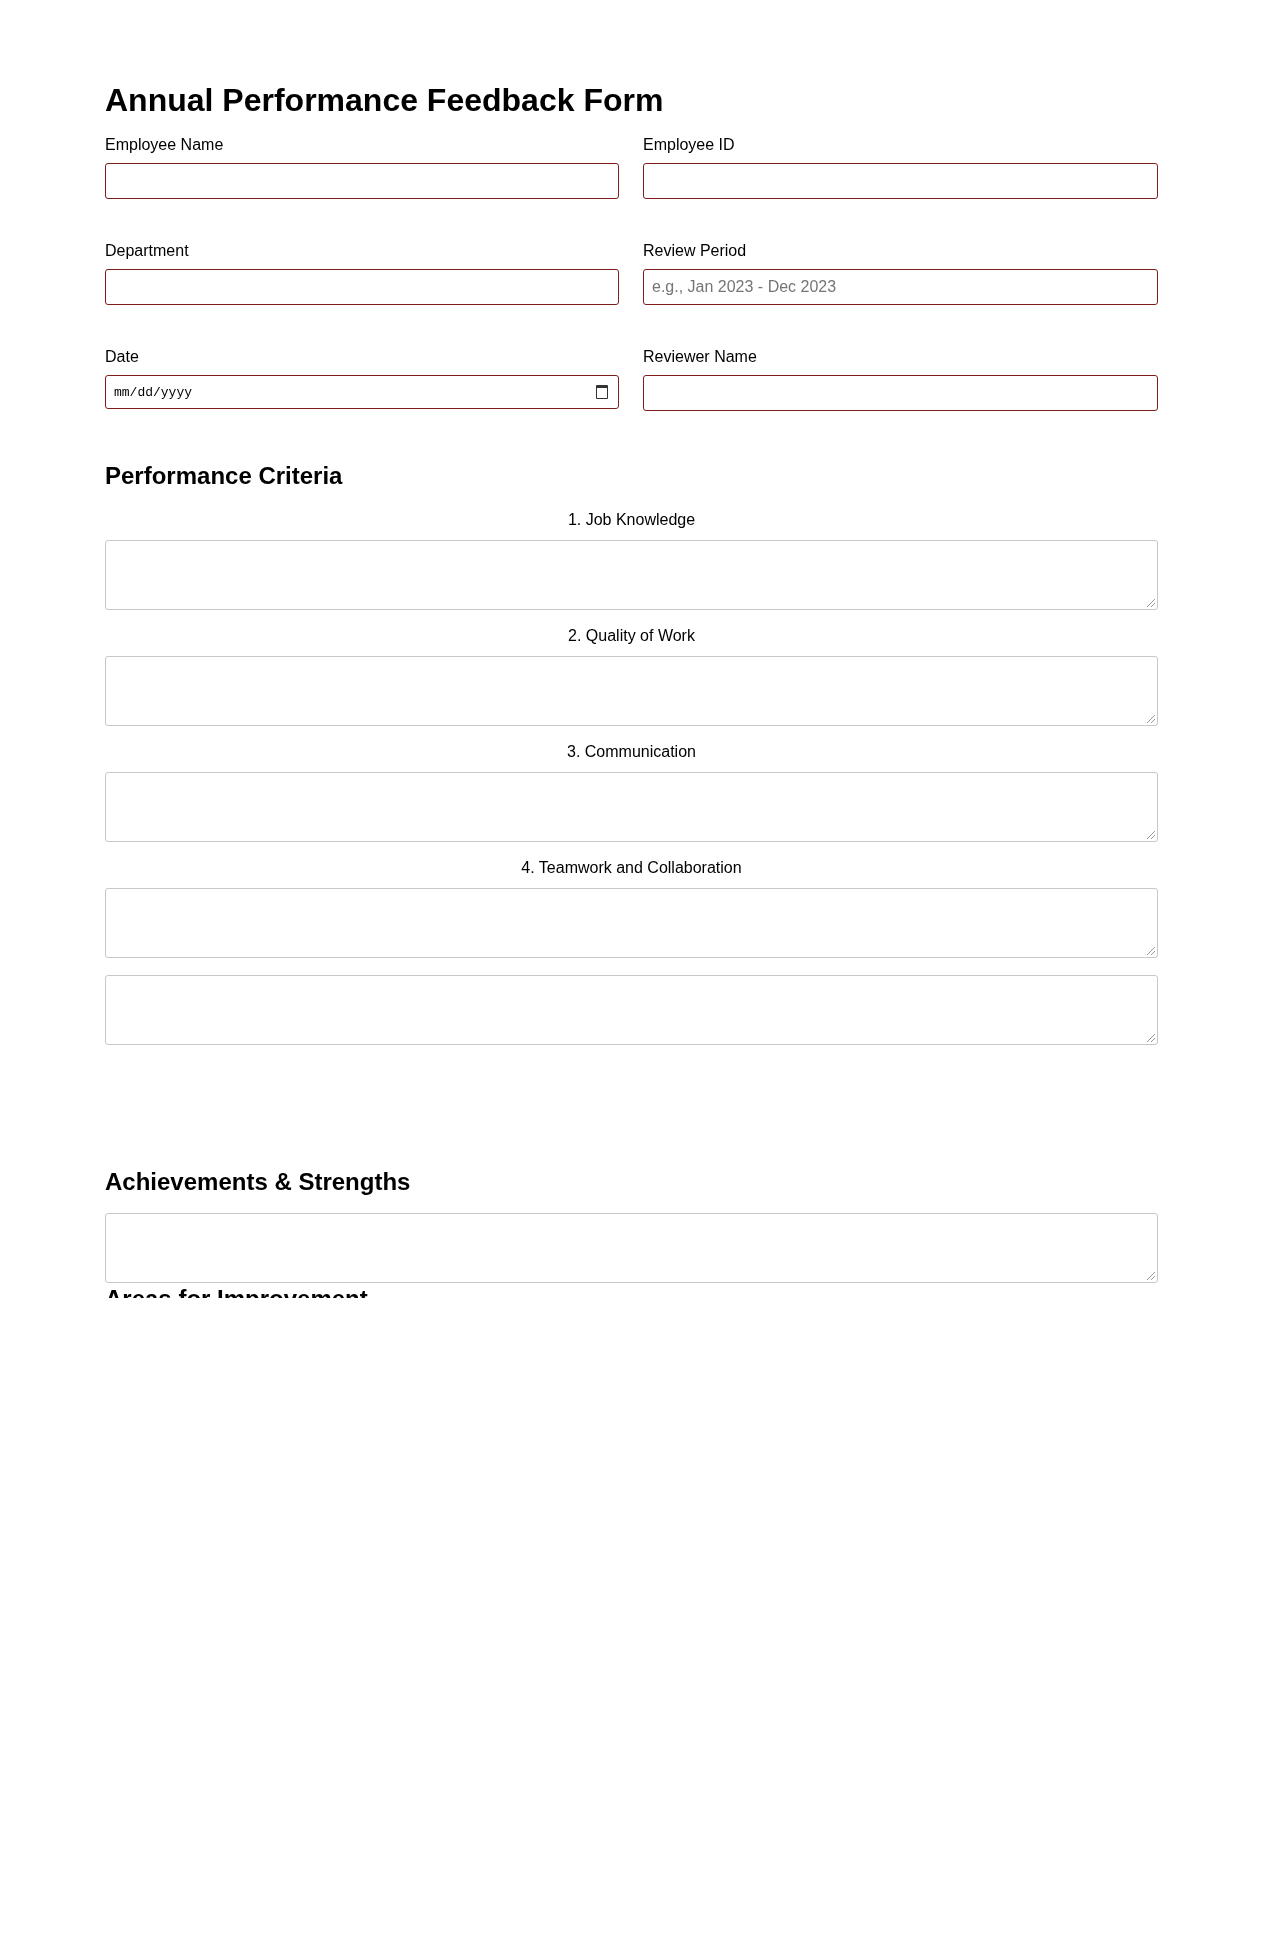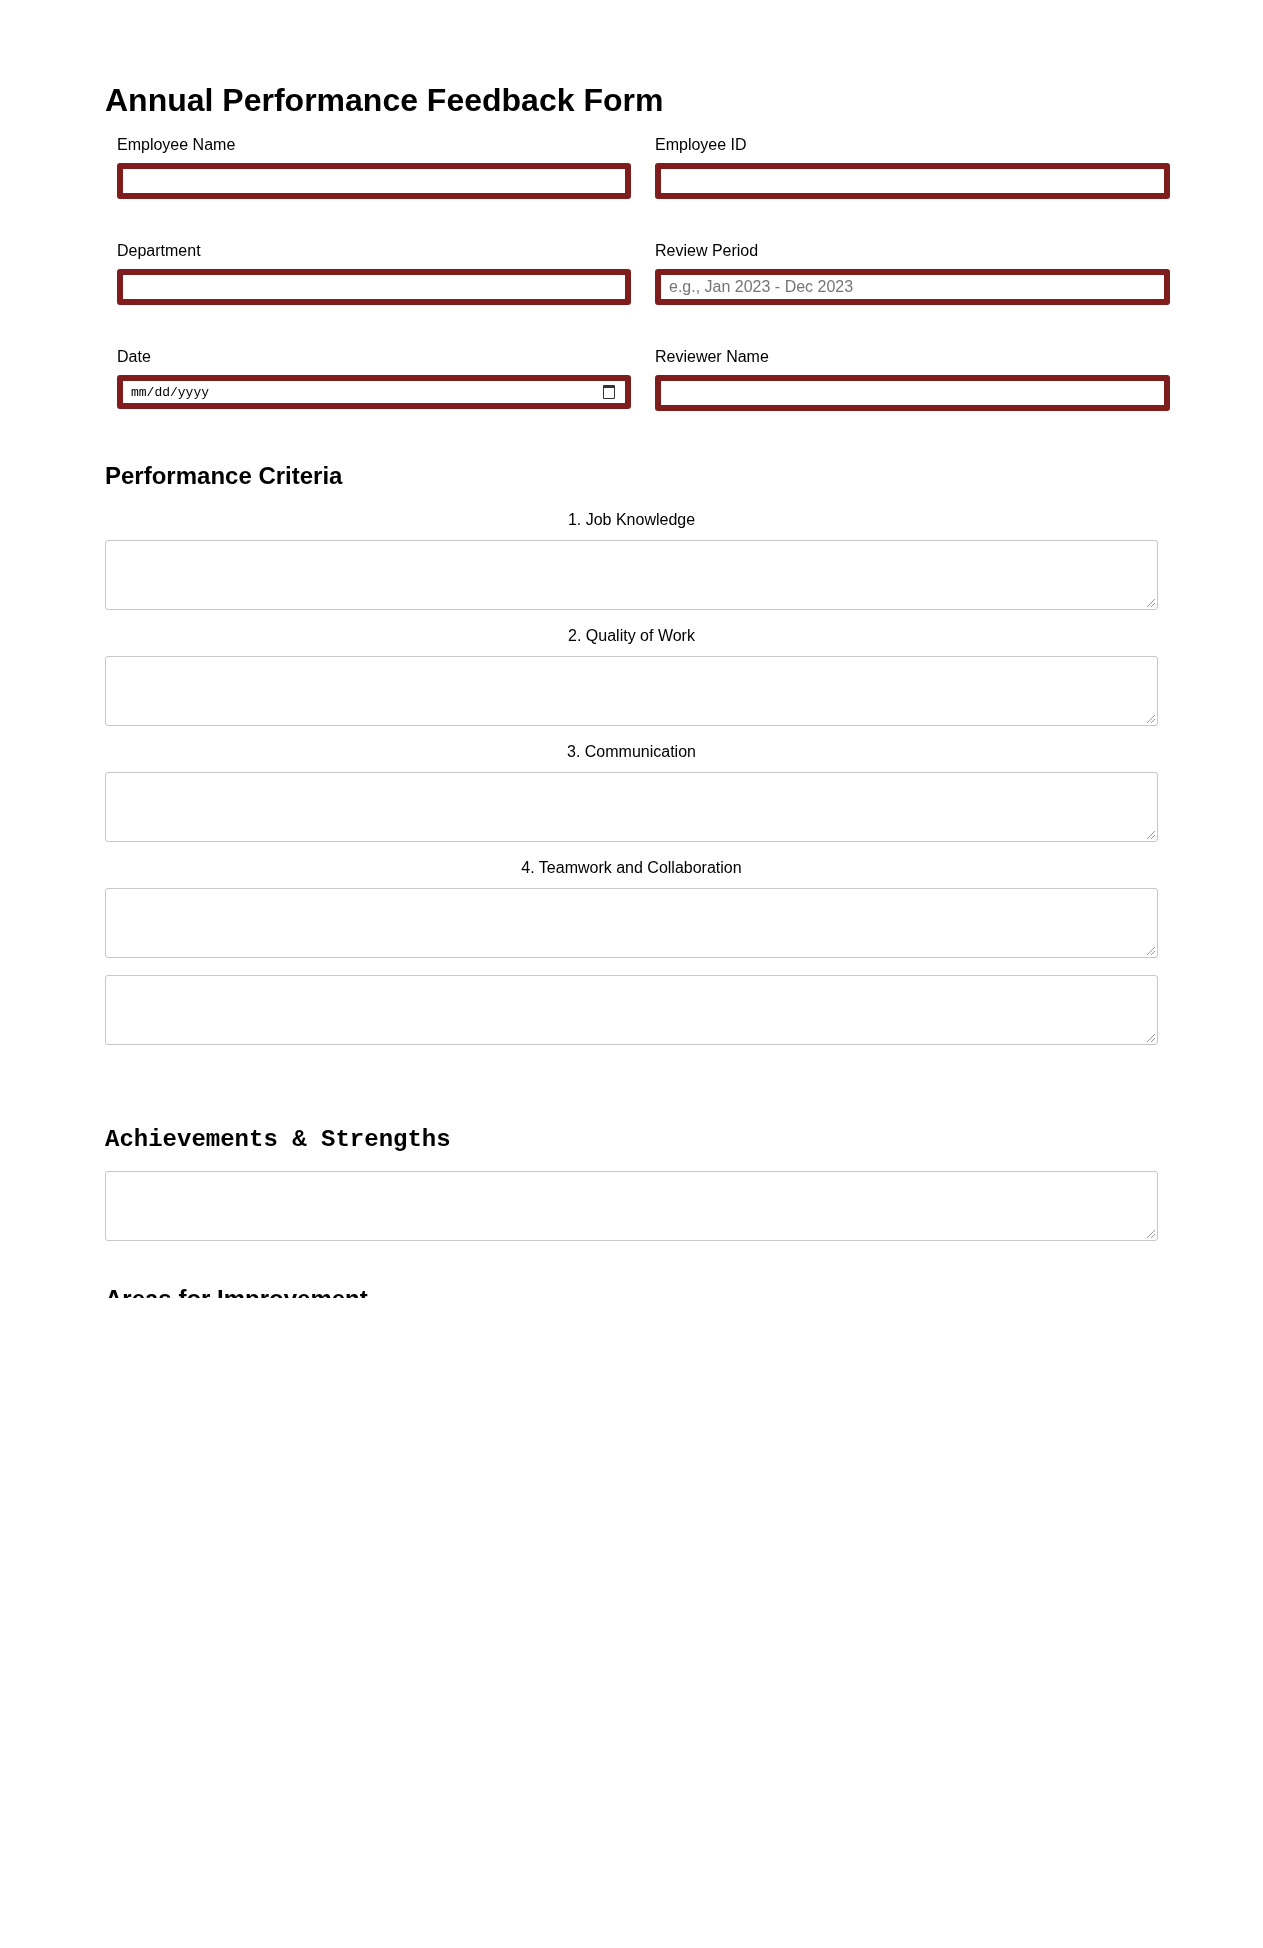--- a/index.html
+++ b/index.html
@@ -1,23 +1,23 @@
 <!DOCTYPE html>
 <html><head>
 <meta charset="utf-8">
 <style>
   html, body { margin:0; padding:0; background:#ffffff; }
   body { width:1263px; height:1948px; position:relative; overflow:hidden; font-family:"Liberation Sans", sans-serif; color:#000; }
   .viewport { position:absolute; left:0; top:0; width:1263px; height:1298px; overflow:hidden;padding-left:47px; }
   .container { position:absolute; left:105px; top:0; width:1053px; }
   h1 { margin:0; position:absolute; top:82px; left:0; font-size:32px; line-height:37px; font-weight:bold; white-space:nowrap; }
-  .grid { position:absolute; top:136px; left:12px; width:1053px; display:grid; grid-template-columns:514px 515px; column-gap:24px; row-gap:0; }
+  .grid { position:absolute; top:136px; left:0; width:1053px; display:grid; grid-template-columns:514px 515px; column-gap:24px; row-gap:0; }
   .field { margin-bottom:43px; }
   .field label, .crit label { display:block; font-size:16px; line-height:18px; margin-bottom:9px; }
-  .inp { box-sizing:border-box; width:100%; height:36px; border:6px solid #7f1d1d; border-radius:3px; background:#fff; padding:0 8px; font-family:"Liberation Sans", sans-serif; font-size:16px; color:#757575; display:flex; align-items:center; }
+  .inp { box-sizing:border-box; width:100%; height:36px; border:1px solid #7f1d1d; border-radius:3px; background:#fff; padding:0 8px; font-family:"Liberation Sans", sans-serif; font-size:16px; color:#757575; display:flex; align-items:center; }
   .inp.date { height:34px; justify-content:space-between; font-family:"Liberation Mono", monospace; font-size:13px; color:#000; }
   .cal { width:10px; height:10px; border:1.5px solid #333; border-top-width:3px; border-radius:1px; margin-right:2px; }
   h2 { margin:0; font-size:24px; line-height:28px; font-weight:bold; white-space:nowrap; }
   .section { position:absolute; left:0; width:1053px; }
   .crit label { margin-bottom:11px;text-align:center; }
   .ta { box-sizing:border-box; width:100%; height:70px; border:1px solid #c8c8c8; border-radius:3px; background:#fff; position:relative; margin-bottom:17px; }
   .ta .grip { position:absolute; right:2px; bottom:2px; width:8px; height:8px;
     background:linear-gradient(135deg, transparent 45%, #999 45%, #999 55%, transparent 55%, transparent 70%, #999 70%, #999 80%, transparent 80%); }
 </style>
 </head>
@@ -93,21 +93,21 @@
             <span class="grip"></span>
           </div>
       </div>
       <div class="crit">
         <div class="ta">
             <span class="grip"></span>
           </div>
       </div>
     </div>
 
-    <div class="section" style="top:1126px;font-family:Liberation Mono, monospace;">
+    <div class="section" style="top:1168px;">
       <h2 style="margin-bottom:17px;">Achievements &amp; Strengths</h2>
       <div class="ta">
           <span class="grip"></span>
         </div>
     </div>
 
     <div class="section" style="top:1285px;">
       <h2>Areas for Improvement</h2>
     </div>
   </div>

